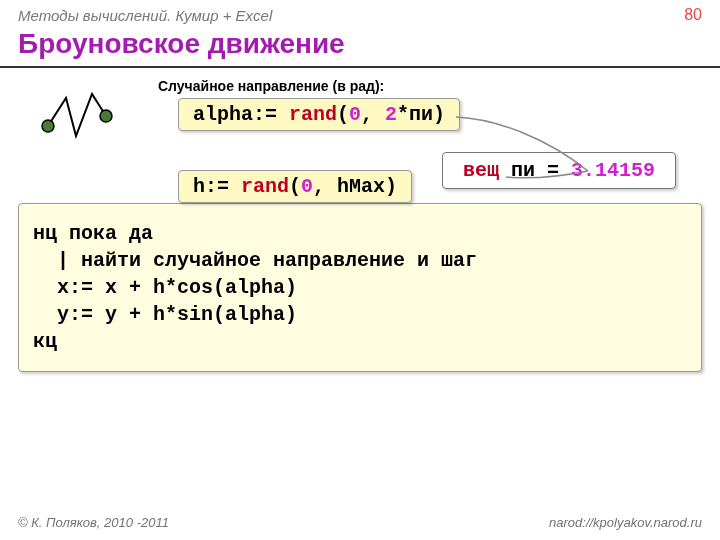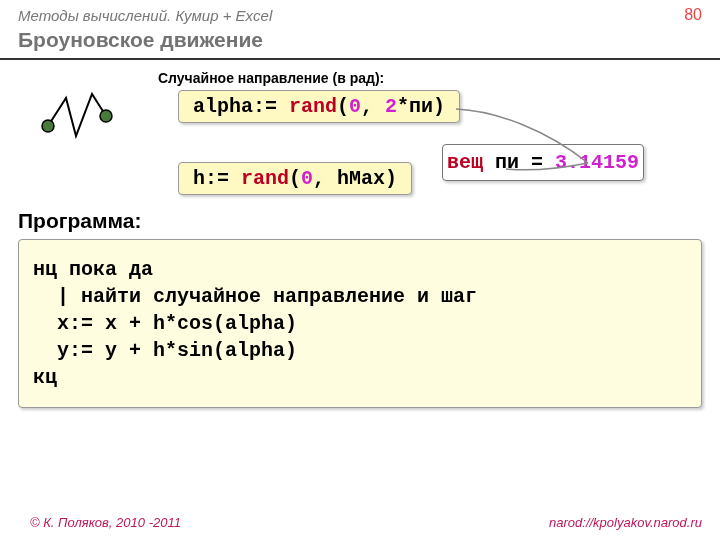--- a/index.html
+++ b/index.html
@@ -12,21 +12,21 @@
 }
 .header {
   display: flex; justify-content: space-between; align-items: center;
   padding: 6px 18px 2px 18px;
   font-size: 15px; color: #777;
   font-style: italic;
   gap: 40px;
 }
 .pagenum { font-size: 16px; color: #ef4444; font-style: normal; }
 .title {
-  font-size: 21px; font-weight: bold; color: #737373;
+  font-size: 28px; font-weight: bold; color: #a21caf;
   padding: 2px 18px 6px 18px;
   border-bottom: 2px solid #333;
   margin-bottom: 10px;
 }
 .content { padding: 0 18px; }
 .section-label {
   font-size: 14px; font-weight: bold; color: #000;
   margin: 6px 0 4px 0;
 }
 .code-box {
@@ -41,21 +41,21 @@
   white-space: pre;
 }
 .code-box .kw { color: #b02; }
 .code-box .num { color: #d020d0; }
 .row1 { margin-left: 140px; }
 .row2 { margin-left: 140px; margin-top: 6px; position: relative; }
 .row2-inner { display: flex; align-items: center; gap: 30px; }
 .tooltip {
   background: #fff; border: 1px solid #777; border-radius: 4px;
   box-shadow: 2px 2px 3px rgba(0,0,0,0.2);
-  padding: 6px 4px; font-family: "Courier New", monospace;
+  padding: 6px 20px; font-family: "Courier New", monospace;
   font-size: 20px; font-weight: bold;
   position: relative;
 }
 .tooltip .kw { color: #b02; }
 .tooltip .num { color: #d020d0; }
 svg.connector { position: absolute; }
 .prog-label {
   font-size: 21px; font-weight: bold; color: #000;
   margin: 14px 0 6px 0;
 }
@@ -64,23 +64,23 @@
   border: 1px solid #999;
   border-radius: 4px;
   box-shadow: 2px 2px 3px rgba(0,0,0,0.2);
   padding: 16px 14px;
   font-family: "Courier New", monospace;
   font-size: 20px; font-weight: bold;
   white-space: pre;
   line-height: 1.35;
 }
 .footer {
-  position: absolute; bottom: 10px; left: 12px; right: 0;
+  position: absolute; bottom: 10px; left: 0; right: 0;
   display: flex; justify-content: space-between;
-  padding: 0 18px; font-size: 13px; color: #be185d; font-style: italic;
+  padding: 0 18px; font-size: 13px; color: #737373; font-style: italic;
 }
 .icon-box {
   position: absolute; left: 38px; top: 86px;
 }
 </style>
 </head>
 <body>
 
 <div class="header">
   <span>Методы вычислений. Кумир + Excel</span>
@@ -107,21 +107,20 @@
     <div class="row2-inner">
       <div class="code-box" style="margin-left:20px;margin-top:33px;"><span>h:= </span><span class="kw">rand</span><span>(</span><span class="num">0</span><span>, hMax)</span></div>
       <div class="tooltip"><span class="kw">вещ</span><span> пи = </span><span class="num">3.14159</span></div>
     </div>
     <svg class="connector" style="left:280px; top:-28px;" width="170" height="80">
       <path d="M 18 8 C 60 10, 110 30, 150 62" stroke="#888" stroke-width="1.5" fill="none"></path>
       <path d="M 68 68 C 90 70, 120 68, 150 62" stroke="#888" stroke-width="1.5" fill="none"></path>
     </svg>
   </div>
 
-  <div class="prog-label">Программа:</div>
   <div class="prog-box"><span class="kw">нц пока да</span>
 <span class="comm">  | найти случайное направление и шаг</span>
 <span>  x:= x + h*cos(alpha)</span>
 <span>  y:= y + h*sin(alpha)</span>
 <span class="kw">кц</span></div>
 </div>
 
 <div class="footer">
   <span>© К. Поляков, 2010 -2011</span>
   <span>narod://kpolyakov.narod.ru</span>

